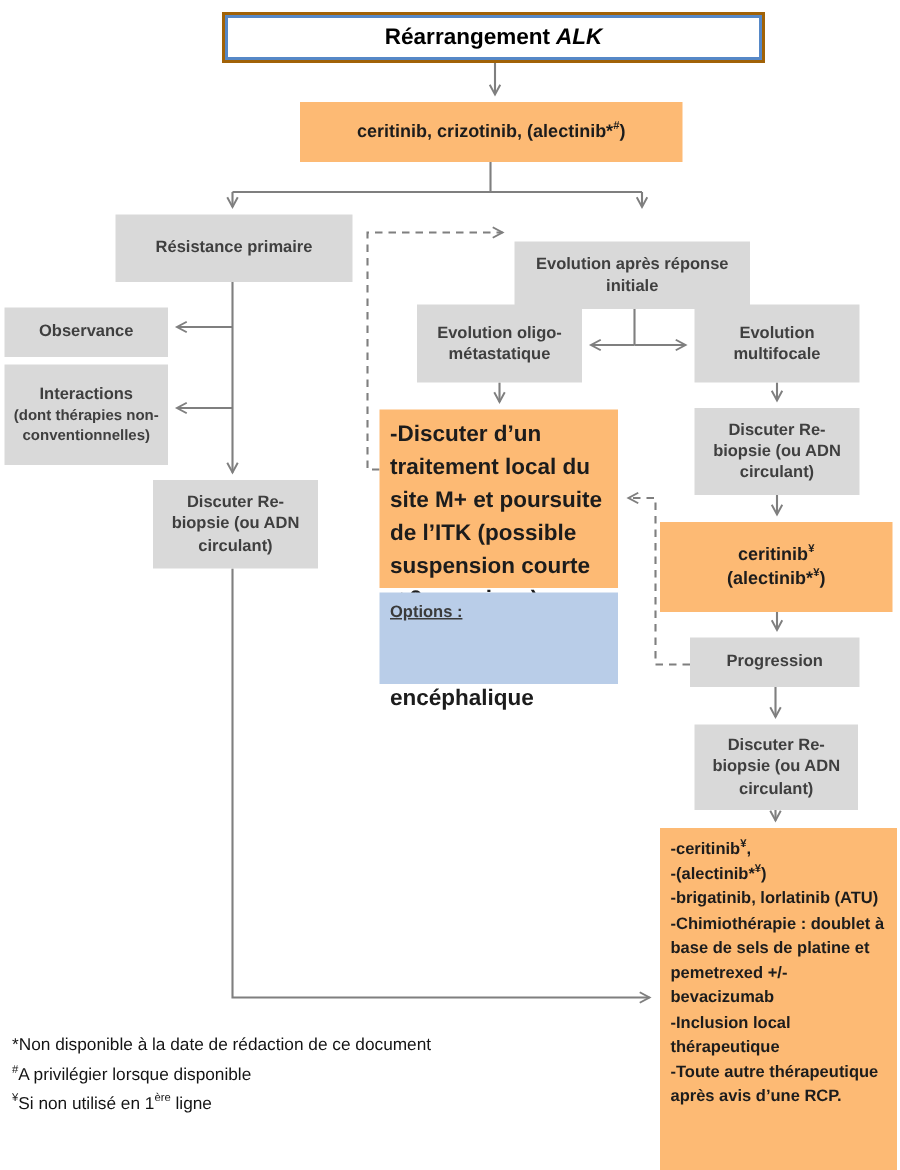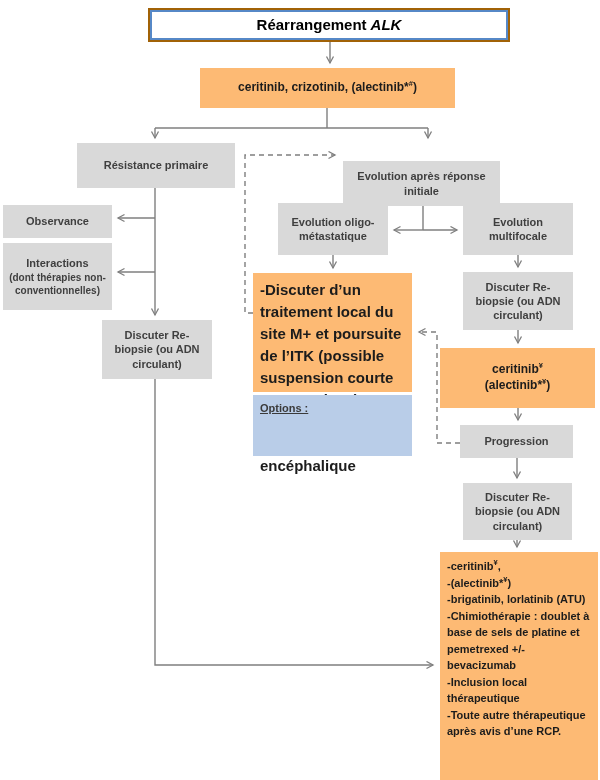--- a/index.html
+++ b/index.html
@@ -138,14 +138,19 @@
 
   <div class="box blue leftalign final-box" style="left:440px;top:552px;width:158px;height:280px;">
     <div><span>-ceritinib</span><sup>¥</sup><span>,</span></div>
     <div><span>-(alectinib*</span><sup>¥</sup><span>)</span></div>
     <div>-brigatinib, lorlatinib (ATU)</div>
     <div>-Chimiothérapie : doublet à base de sels de platine et pemetrexed +/- bevacizumab</div>
     <div>-Inclusion local thérapeutique</div>
     <div>-Toute autre thérapeutique après avis d’une RCP.</div>
   </div>
 
+  <div class="footnotes">
+    <div class="fn"><span>*Non disponible à la date de rédaction de ce document</span></div>
+    <div class="fn"><sup>#</sup><span>A privilégier lorsque disponible</span></div>
+    <div class="fn"><sup>¥</sup><span>Si non utilisé en 1</span><sup>ère</sup><span> ligne</span></div>
+  </div>
 
 </div>
 
 </body></html>

